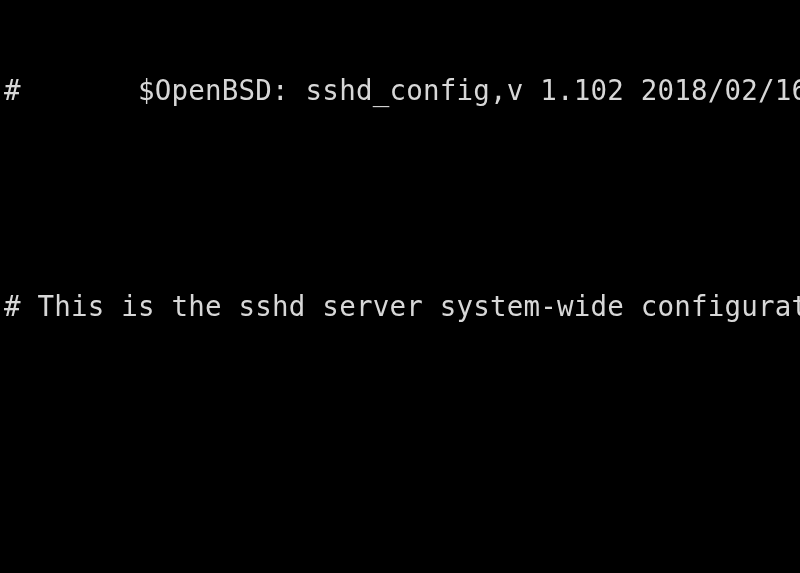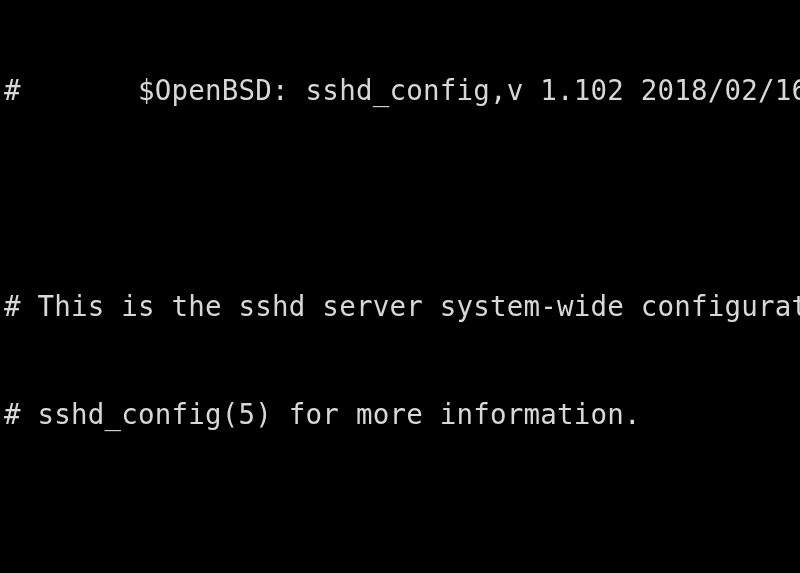--- a/index.html
+++ b/index.html
@@ -25,21 +25,20 @@
     padding-left: 4px;
   }
 </style>
 </head>
 <body>
 
 <div class="terminal">
   <span class="line">#       $OpenBSD: sshd_config,v 1.102 2018/02/16 </span>
   <span class="line"></span>
   <span class="line"># This is the sshd server system-wide configurati</span>
-  <span class="line"># sshd_config(5) for more information.</span>
   <span class="line"></span>
   
   
   
   
   
   
   
   
   

